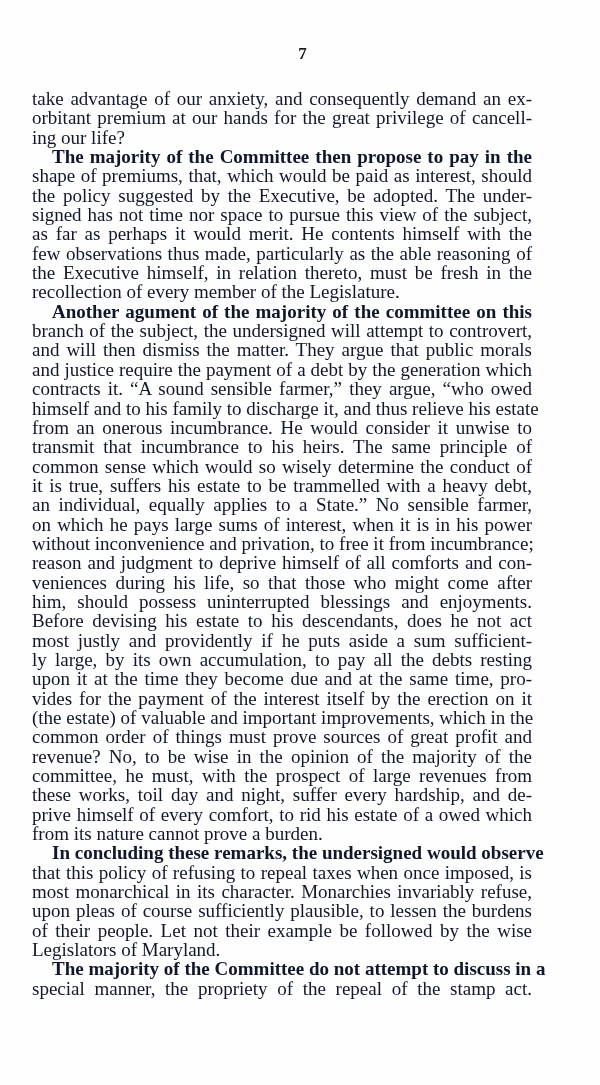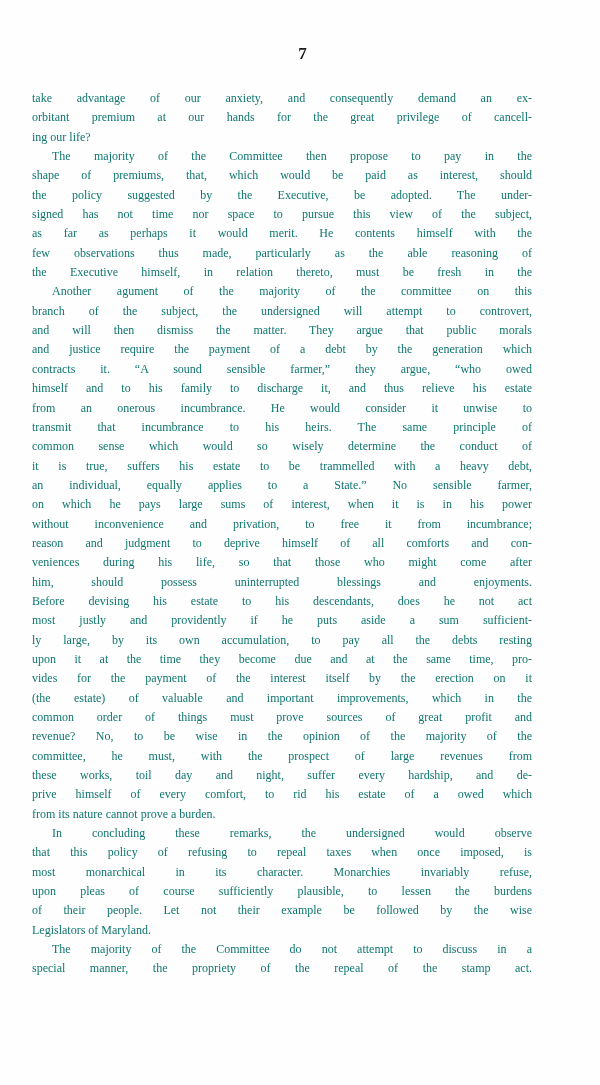--- a/index.html
+++ b/index.html
@@ -14,42 +14,43 @@
     font-family: "Liberation Serif", "DejaVu Serif", serif;
     font-weight: bold; font-size: 17px; color: #1a1a1a;
     padding-left: 5px; box-sizing: border-box;
   }
   .text-block {
     position: absolute; left: 32px; top: 89px; width: 500px;
   }
   .line {
     display: block; height: 19.35px; line-height: 19.35px;
     font-family: "Liberation Serif", "DejaVu Serif", serif;
-    font-size: 12px; color: #0f766e;
+    font-size: 19px; color: #0f172a;
     white-space: nowrap; text-align: justify; text-align-last: justify;
   }
   .line.last { text-align-last: left; }
-  .line.indent { padding-left: 20px; }
+  .line.indent { padding-left: 20px; font-weight: bold; }
 </style>
 </head>
 <body>
 
 <div class="page">
   <div class="page-number">7</div>
   <div class="text-block" id="text-block">
       <span class="line">take advantage of our anxiety, and consequently demand an ex-</span>
       <span class="line">orbitant premium at our hands for the great privilege of cancell-</span>
       <span class="line last">ing our life?</span>
       <span class="line indent">The majority of the Committee then propose to pay in the</span>
       <span class="line">shape of premiums, that, which would be paid as interest, should</span>
       <span class="line">the policy suggested by the Executive, be adopted. The under-</span>
       <span class="line">signed has not time nor space to pursue this view of the subject,</span>
       <span class="line">as far as perhaps it would merit. He contents himself with the</span>
       <span class="line">few observations thus made, particularly as the able reasoning of</span>
       <span class="line">the Executive himself, in relation thereto, must be fresh in the</span>
+      <span class="line last">recollection of every member of the Legislature.</span>
       <span class="line indent">Another agument of the majority of the committee on this</span>
       <span class="line">branch of the subject, the undersigned will attempt to controvert,</span>
       <span class="line">and will then dismiss the matter. They argue that public morals</span>
       <span class="line">and justice require the payment of a debt by the generation which</span>
       <span class="line">contracts it. “A sound sensible farmer,” they argue, “who owed</span>
       <span class="line">himself and to his family to discharge it, and thus relieve his estate</span>
       <span class="line">from an onerous incumbrance. He would consider it unwise to</span>
       <span class="line">transmit that incumbrance to his heirs. The same principle of</span>
       <span class="line">common sense which would so wisely determine the conduct of</span>
       <span class="line">it is true, suffers his estate to be trammelled with a heavy debt,</span>

